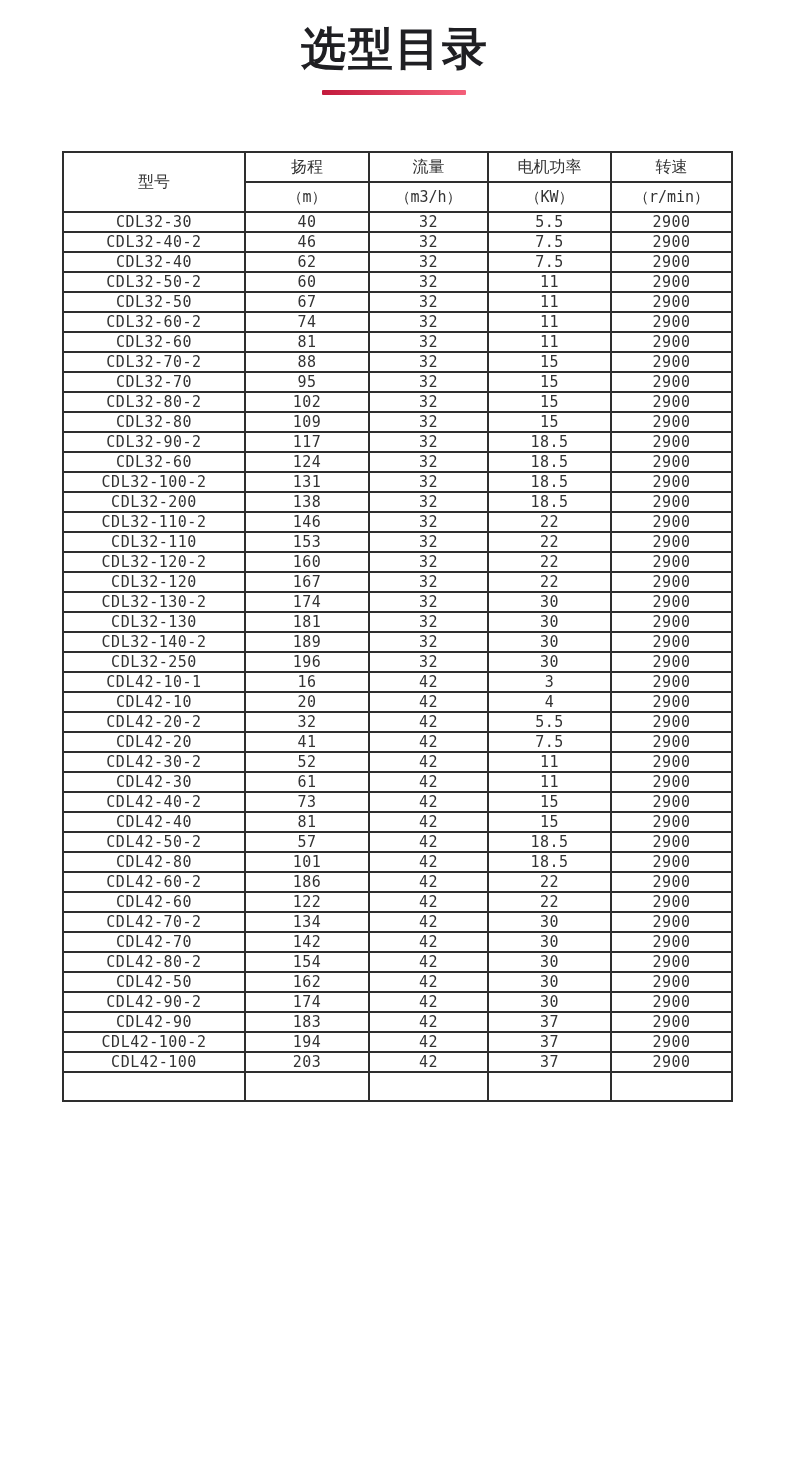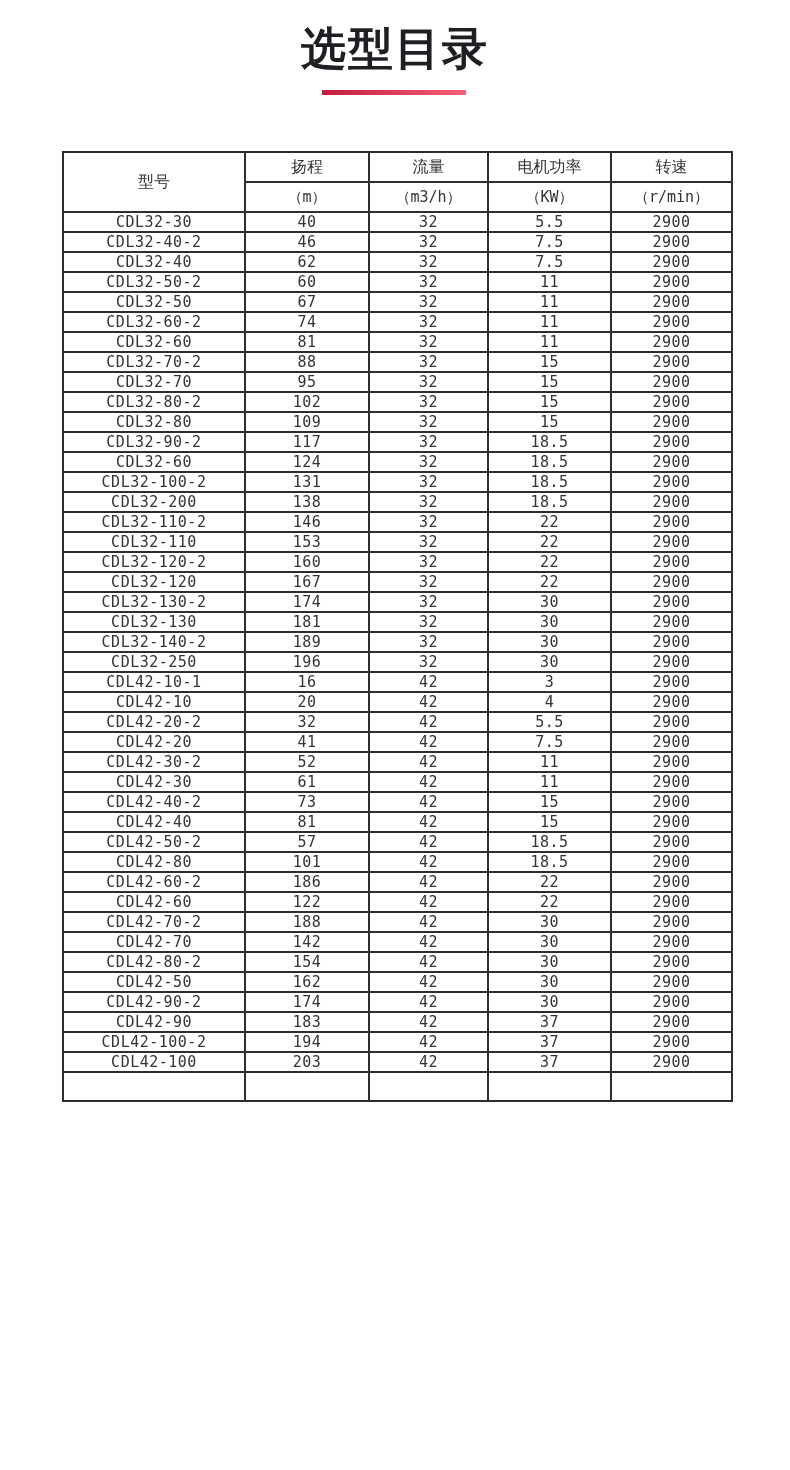--- a/index.html
+++ b/index.html
@@ -353,21 +353,21 @@
         </tr>
         <tr>
           <td>CDL42-60</td>
           <td>122</td>
           <td>42</td>
           <td>22</td>
           <td>2900</td>
         </tr>
         <tr>
           <td>CDL42-70-2</td>
-          <td>188</td>
+          <td>134</td>
           <td>42</td>
           <td>30</td>
           <td>2900</td>
         </tr>
         <tr>
           <td>CDL42-70</td>
           <td>142</td>
           <td>42</td>
           <td>30</td>
           <td>2900</td>

